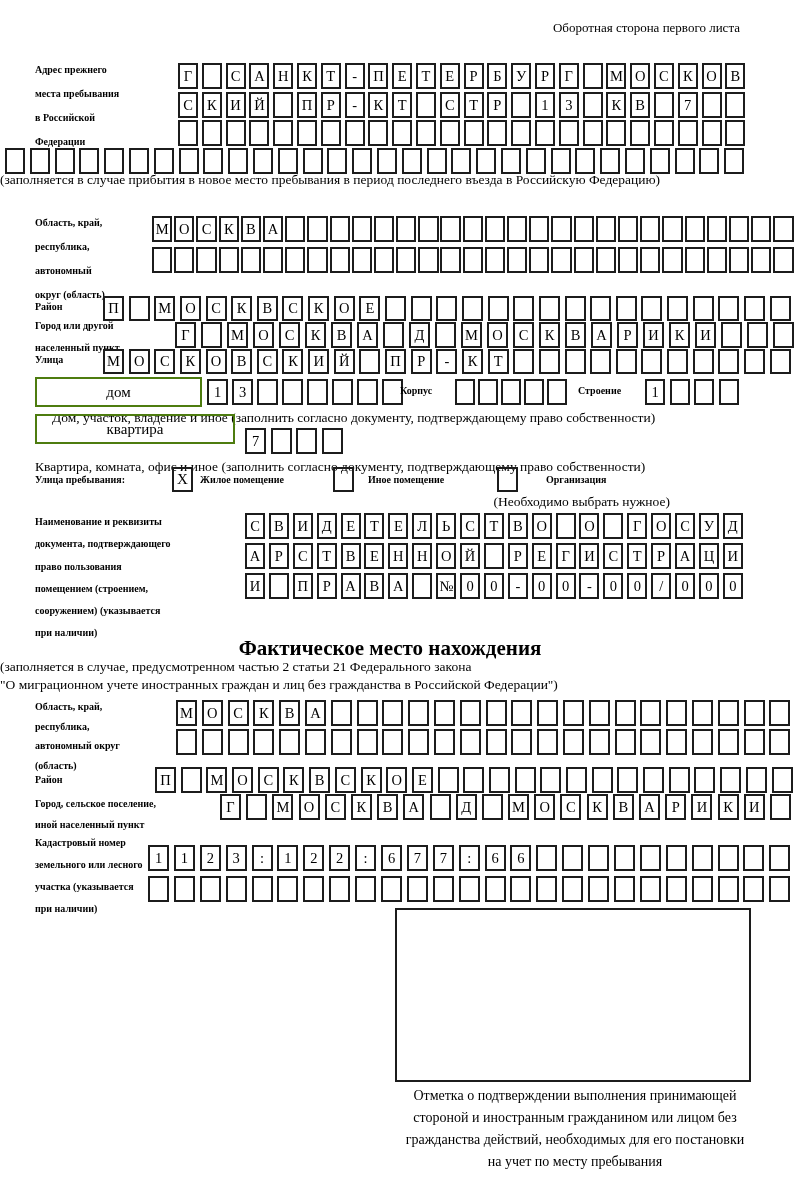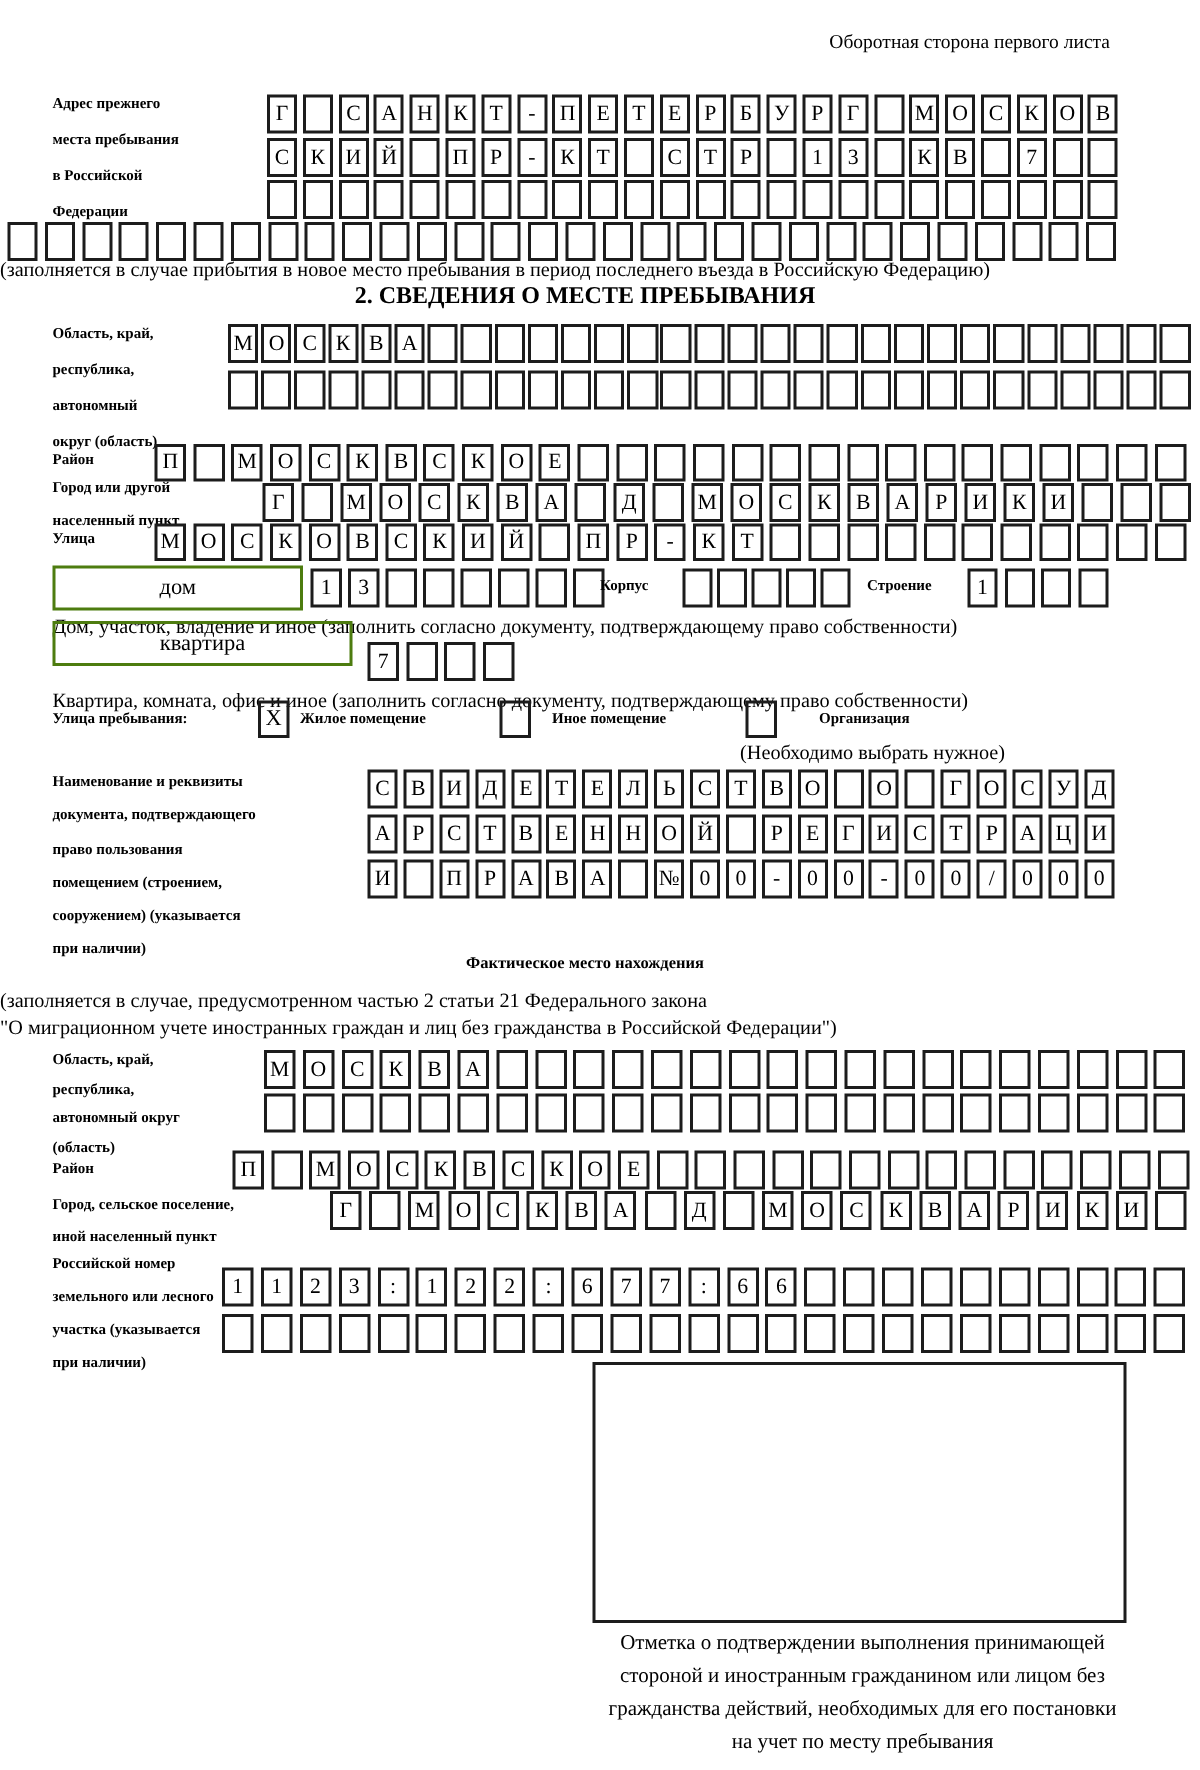--- a/index.html
+++ b/index.html
@@ -3,21 +3,21 @@
 <meta charset="utf-8">
 <style>
   html,body{margin:0;padding:0;background:#fff;}
   .page{position:relative;width:800px;height:1180px;background:#fff;overflow:hidden;
         font-family:"Liberation Serif","DejaVu Serif",serif;color:#000;}
   .hdr{position:absolute;left:0;top:20px;width:740px;text-align:right;font-size:13px;}
   .lbl{position:absolute;font-size:10px;line-height:24px;white-space:pre-line;font-weight:bold;}
   .note{position:absolute;font-size:13.5px;}
   .center{left:0;width:800px;}
   .title{position:absolute;left:0;width:780px;text-align:center;font-weight:bold;font-size:16px;}
-  .subtitle{position:absolute;left:0;width:780px;text-align:center;font-weight:bold;font-size:11px;}
+  .subtitle{position:absolute;left:0;width:780px;text-align:center;font-weight:bold;font-size:21px;}
   .boxrow{position:absolute;display:flex;gap:var(--gap);}
   .boxrow .cell{flex:none;width:var(--bw);height:var(--bh);border:2px solid #1c1c1c;
         box-sizing:border-box;display:flex;align-items:center;justify-content:center;
         font-size:14.5px;line-height:1;}
   .wide{position:absolute;border:2px solid #4d7c0f;box-sizing:border-box;display:flex;
         align-items:center;justify-content:center;font-size:15px;}
   .cbox{position:absolute;width:21px;height:25px;border:2px solid #1c1c1c;box-sizing:border-box;
         display:flex;align-items:center;justify-content:center;font-size:15px;}
   .stamp{position:absolute;border:2px solid #1c1c1c;box-sizing:border-box;background:#fff;}
   .caption{position:absolute;font-size:14px;line-height:22px;text-align:center;white-space:pre-line;font-family:Liberation Serif, serif;}
@@ -138,21 +138,20 @@
       <span class="cell"></span>
       <span class="cell"></span>
       <span class="cell"></span>
       <span class="cell"></span>
       <span class="cell"></span>
       <span class="cell"></span>
       <span class="cell"></span>
     </div>
   <div class="note center" style="top:172px">(заполняется в случае прибытия в новое место пребывания в период последнего въезда в Российскую Федерацию)</div>
 
-  <div class="title" style="top:189px">2. СВЕДЕНИЯ О МЕСТЕ ПРЕБЫВАНИЯ</div>
 
   <div class="lbl" style="left:35px;top:211px">Область, край,
 республика,
 автономный
 округ (область)</div>
   <div class="boxrow" style="left:152px;top:216px;--bw:20.3px;--bh:26px;--gap:1.9px">
       <span class="cell">М</span>
       <span class="cell">О</span>
       <span class="cell">С</span>
       <span class="cell">К</span>
@@ -324,21 +323,21 @@
       <span class="cell"></span>
       <span class="cell"></span>
     </div>
   <div class="lbl" style="left:578px;top:379px">Строение</div>
   <div class="boxrow" style="left:645px;top:379px;--bw:20px;--bh:26px;--gap:4.7px">
       <span class="cell">1</span>
       <span class="cell"></span>
       <span class="cell"></span>
       <span class="cell"></span>
     </div>
-  <div class="note" style="left:35px;top:410px">Дом, участок, владение и иное (заполнить согласно документу, подтверждающему право собственности)</div>
+  <div class="note" style="left:52px;top:410px">Дом, участок, владение и иное (заполнить согласно документу, подтверждающему право собственности)</div>
 
   <div class="wide" style="left:35px;top:414px;width:200px;height:30px">квартира</div>
   <div class="boxrow" style="left:245px;top:428px;--bw:21px;--bh:26px;--gap:4.7px">
       <span class="cell">7</span>
       <span class="cell"></span>
       <span class="cell"></span>
       <span class="cell"></span>
     </div>
   <div class="note" style="left:35px;top:459px">Квартира, комната, офис и иное (заполнить согласно документу, подтверждающему право собственности)</div>
 
@@ -537,21 +536,21 @@
       <span class="cell">К</span>
       <span class="cell">В</span>
       <span class="cell">А</span>
       <span class="cell">Р</span>
       <span class="cell">И</span>
       <span class="cell">К</span>
       <span class="cell">И</span>
       <span class="cell"></span>
     </div>
 
-  <div class="lbl" style="left:35px;top:832px;line-height:22px">Российской номер
+  <div class="lbl" style="left:35px;top:832px;line-height:22px">Кадастровый номер
 земельного или лесного
 участка (указывается
 при наличии)</div>
   <div class="boxrow" style="left:148px;top:845px;--bw:21px;--bh:26px;--gap:4.9px">
       <span class="cell">1</span>
       <span class="cell">1</span>
       <span class="cell">2</span>
       <span class="cell">3</span>
       <span class="cell">:</span>
       <span class="cell">1</span>

